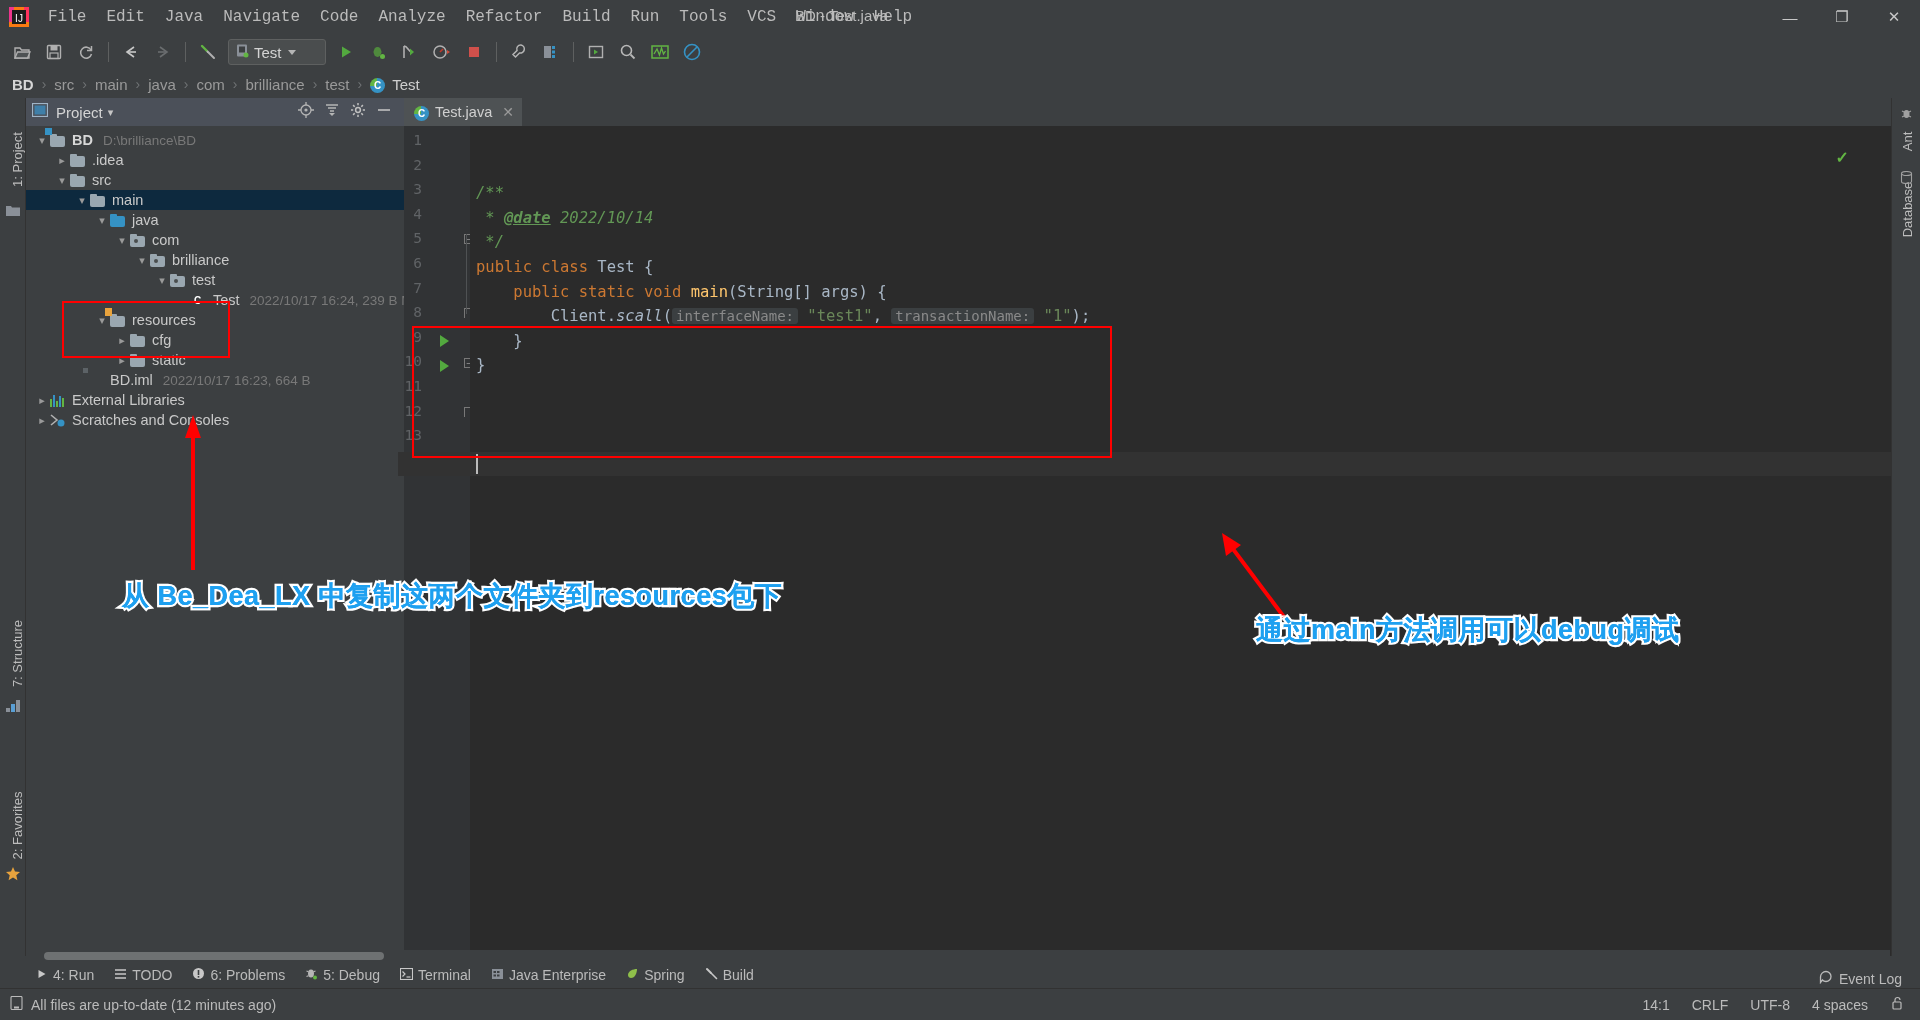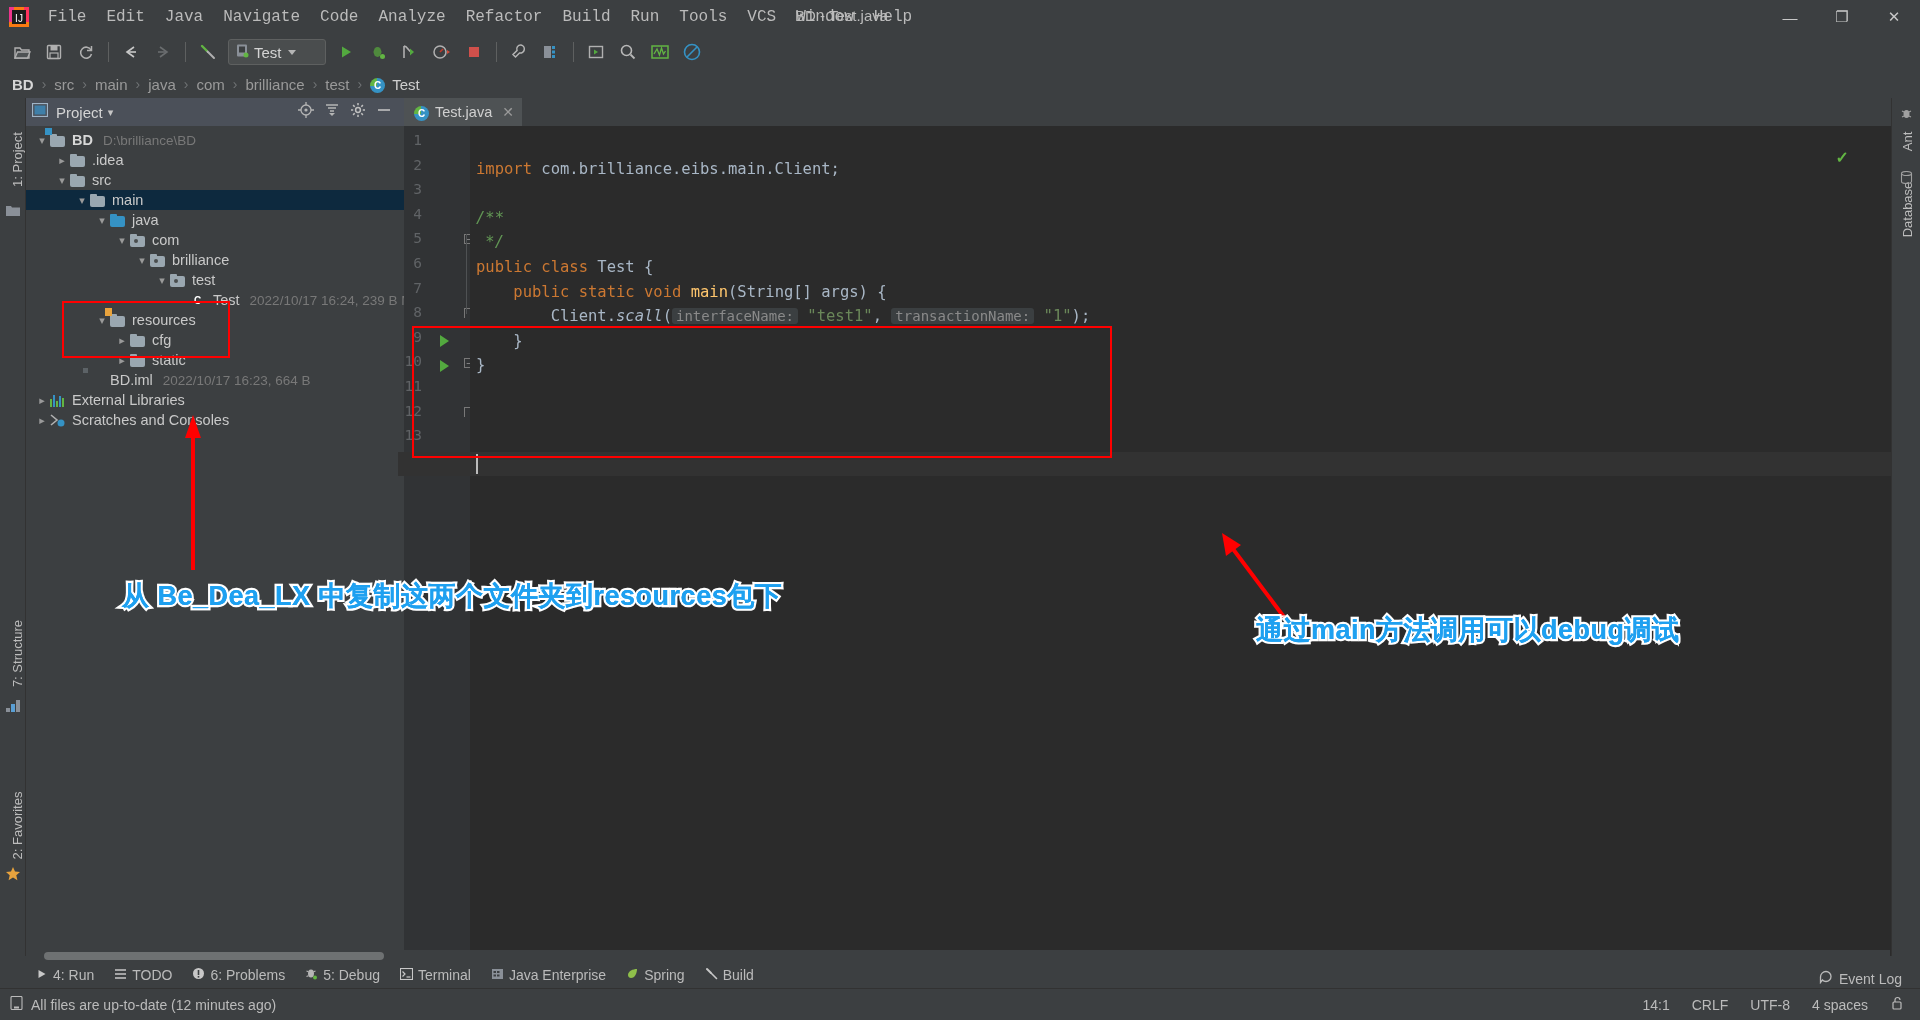--- a/index.html
+++ b/index.html
@@ -644,23 +644,23 @@
         <div style="position:absolute;left:60px;top:182px;width:10px;height:10px;border:1px solid #787878;border-bottom:none;"></div>
         <div style="position:absolute;left:60px;top:232px;width:10px;height:10px;border:1px solid #787878;color:#9a9a9a;font-size:9px;display:flex;align-items:center;justify-content:center">−</div>
         <div style="position:absolute;left:60px;top:281px;width:10px;height:10px;border:1px solid #787878;border-bottom:none;"></div>
       </div>
 
       <div class="code-lines">
         <div class="fold-line" style="left:-4px;top:108px;height:80px;"></div>
         <div class="caret-line" style="top:325.8px;left:-72px;width:1560px;"></div>
 
         <div class="cl"></div>
-        <div class="cl"><span class="kw">import </span><span class="id">com.brilliance.eibs.main.Client;</span></div>
         <div class="cl"></div>
         <div class="cl"><span class="cmt">/**</span></div>
+        <div class="cl"><span class="cmt"> * </span><span class="tag">@date</span><span class="cmt"> 2022/10/14</span></div>
         <div class="cl"><span class="cmt"> */</span></div>
         <div class="cl"><span class="kw">public class </span><span class="cls">Test</span><span class="id"> {</span></div>
         <div class="cl"><span class="kw">    public static void </span><span style="color:#ffc66d">main</span><span class="id">(String[] args) {</span></div>
         <div class="cl"><span class="id">        Client.</span><span class="stat">scall</span><span class="id">(</span><span class="hint">interfaceName:</span><span class="id"> </span><span class="str">"test1"</span><span class="id">, </span><span class="hint">transactionName:</span><span class="id"> </span><span class="str">"1"</span><span class="id">);</span></div>
         <div class="cl"><span class="id">    }</span></div>
         <div class="cl"><span class="id">}</span></div>
         <div class="cl"><span class="caret-bar" style="left:6px;top:328px"></span></div>
       </div>
 
       <div class="inspect-ok">✓</div>

